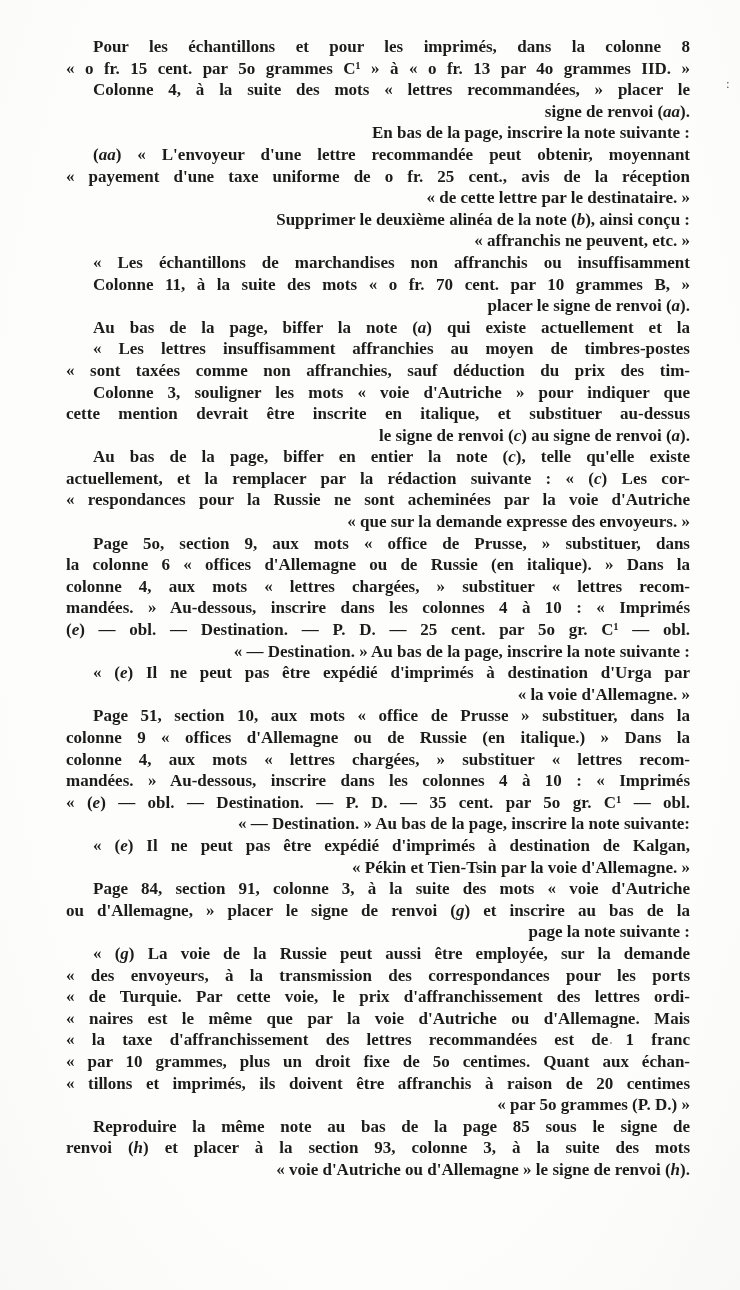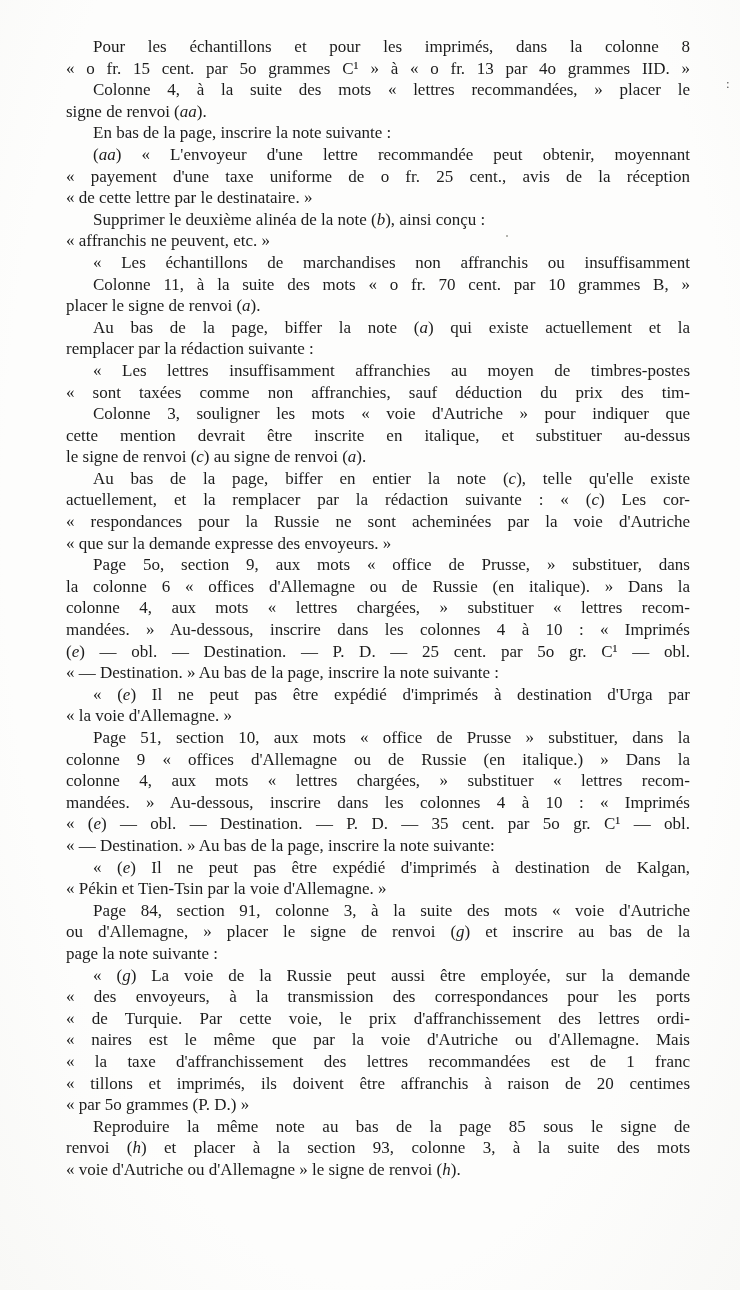--- a/index.html
+++ b/index.html
@@ -28,21 +28,21 @@
     font-family: "Liberation Serif", "DejaVu Serif", serif;
     font-size: 17px;
     color: #1c1c1c;
     -webkit-font-smoothing: antialiased;
   }
   .line {
     height: 21.6px;
     line-height: 21.6px;
     white-space: nowrap;
     overflow: hidden;
-    text-align: left;
+    text-align: right;
   }
   .line.just {
     white-space: normal;
     text-align: justify;
     text-align-last: justify;
     text-justify: inter-word;
   }
   .line.indent {
     padding-left: 27px;
   }
@@ -67,36 +67,35 @@
     border-radius: 50%;
     background: #9a9a93;
   }
   .speck.s1 { left: 506px; top: 235px; }
   .speck.s2 { left: 610px; top: 1042px; }
 </style>
 </head>
 <body style="background: rgb(252, 252, 251);">
 
 <div class="page">
-  <div class="text-block" id="text-block" style="color: rgb(28, 28, 28);">
+  <div class="text-block" id="text-block" style="color: rgb(28, 28, 28); font-weight: bold;">
       <div class="line indent just">Pour les échantillons et pour les imprimés, dans la colonne 8</div>
       <div class="line just">« o fr. 15 cent. par 5o grammes C¹ » à « o fr. 13 par 4o grammes IID. »</div>
       <div class="line indent just">Colonne 4, à la suite des mots « lettres recommandées, » placer le</div>
       <div class="line">signe de renvoi (<i>aa</i>).</div>
       <div class="line indent">En bas de la page, inscrire la note suivante :</div>
       <div class="line indent just">(<i>aa</i>) « L'envoyeur d'une lettre recommandée peut obtenir, moyennant</div>
       <div class="line just">« payement d'une taxe uniforme de o fr. 25 cent., avis de la réception</div>
       <div class="line">« de cette lettre par le destinataire. »</div>
       <div class="line indent">Supprimer le deuxième alinéa de la note (<i>b</i>), ainsi conçu :</div>
       <div class="line">« affranchis ne peuvent, etc. »</div>
       <div class="line indent just">« Les échantillons de marchandises non affranchis ou insuffisamment</div>
       <div class="line indent just">Colonne 11, à la suite des mots « o fr. 70 cent. par 10 grammes B, »</div>
       <div class="line">placer le signe de renvoi (<i>a</i>).</div>
       <div class="line indent just">Au bas de la page, biffer la note (<i>a</i>) qui existe actuellement et la</div>
-      <div class="line">remplacer par la rédaction suivante :</div>
       <div class="line indent just">« Les lettres insuffisamment affranchies au moyen de timbres-postes</div>
       <div class="line just">« sont taxées comme non affranchies, sauf déduction du prix des tim-</div>
       <div class="line indent just">Colonne 3, souligner les mots « voie d'Autriche » pour indiquer que</div>
       <div class="line just">cette mention devrait être inscrite en italique, et substituer au-dessus</div>
       <div class="line">le signe de renvoi (<i>c</i>) au signe de renvoi (<i>a</i>).</div>
       <div class="line indent just">Au bas de la page, biffer en entier la note (<i>c</i>), telle qu'elle existe</div>
       <div class="line just">actuellement, et la remplacer par la rédaction suivante : « (<i>c</i>) Les cor-</div>
       <div class="line just">« respondances pour la Russie ne sont acheminées par la voie d'Autriche</div>
       <div class="line">« que sur la demande expresse des envoyeurs. »</div>
       <div class="line indent just">Page 5o, section 9, aux mots « office de Prusse, » substituer, dans</div>
@@ -116,20 +115,21 @@
       <div class="line indent just">« (<i>e</i>) Il ne peut pas être expédié d'imprimés à destination de Kalgan,</div>
       <div class="line">« Pékin et Tien-Tsin par la voie d'Allemagne. »</div>
       <div class="line indent just">Page 84, section 91, colonne 3, à la suite des mots « voie d'Autriche</div>
       <div class="line just">ou d'Allemagne, » placer le signe de renvoi (<i>g</i>) et inscrire au bas de la</div>
       <div class="line">page la note suivante :</div>
       <div class="line indent just">« (<i>g</i>) La voie de la Russie peut aussi être employée, sur la demande</div>
       <div class="line just">« des envoyeurs, à la transmission des correspondances pour les ports</div>
       <div class="line just">« de Turquie. Par cette voie, le prix d'affranchissement des lettres ordi-</div>
       <div class="line just">« naires est le même que par la voie d'Autriche ou d'Allemagne. Mais</div>
       <div class="line just">« la taxe d'affranchissement des lettres recommandées est de 1 franc</div>
+      <div class="line just">« par 10 grammes, plus un droit fixe de 5o centimes. Quant aux échan-</div>
       <div class="line just">« tillons et imprimés, ils doivent être affranchis à raison de 20 centimes</div>
       <div class="line">« par 5o grammes (P. D.) »</div>
       <div class="line indent just">Reproduire la même note au bas de la page 85 sous le signe de</div>
       <div class="line just">renvoi (<i>h</i>) et placer à la section 93, colonne 3, à la suite des mots</div>
       <div class="line">« voie d'Autriche ou d'Allemagne » le signe de renvoi (<i>h</i>).</div>
     </div>
   <span class="artifact">:</span>
   <span class="speck s1"></span>
   <span class="speck s2"></span>
 </div>

